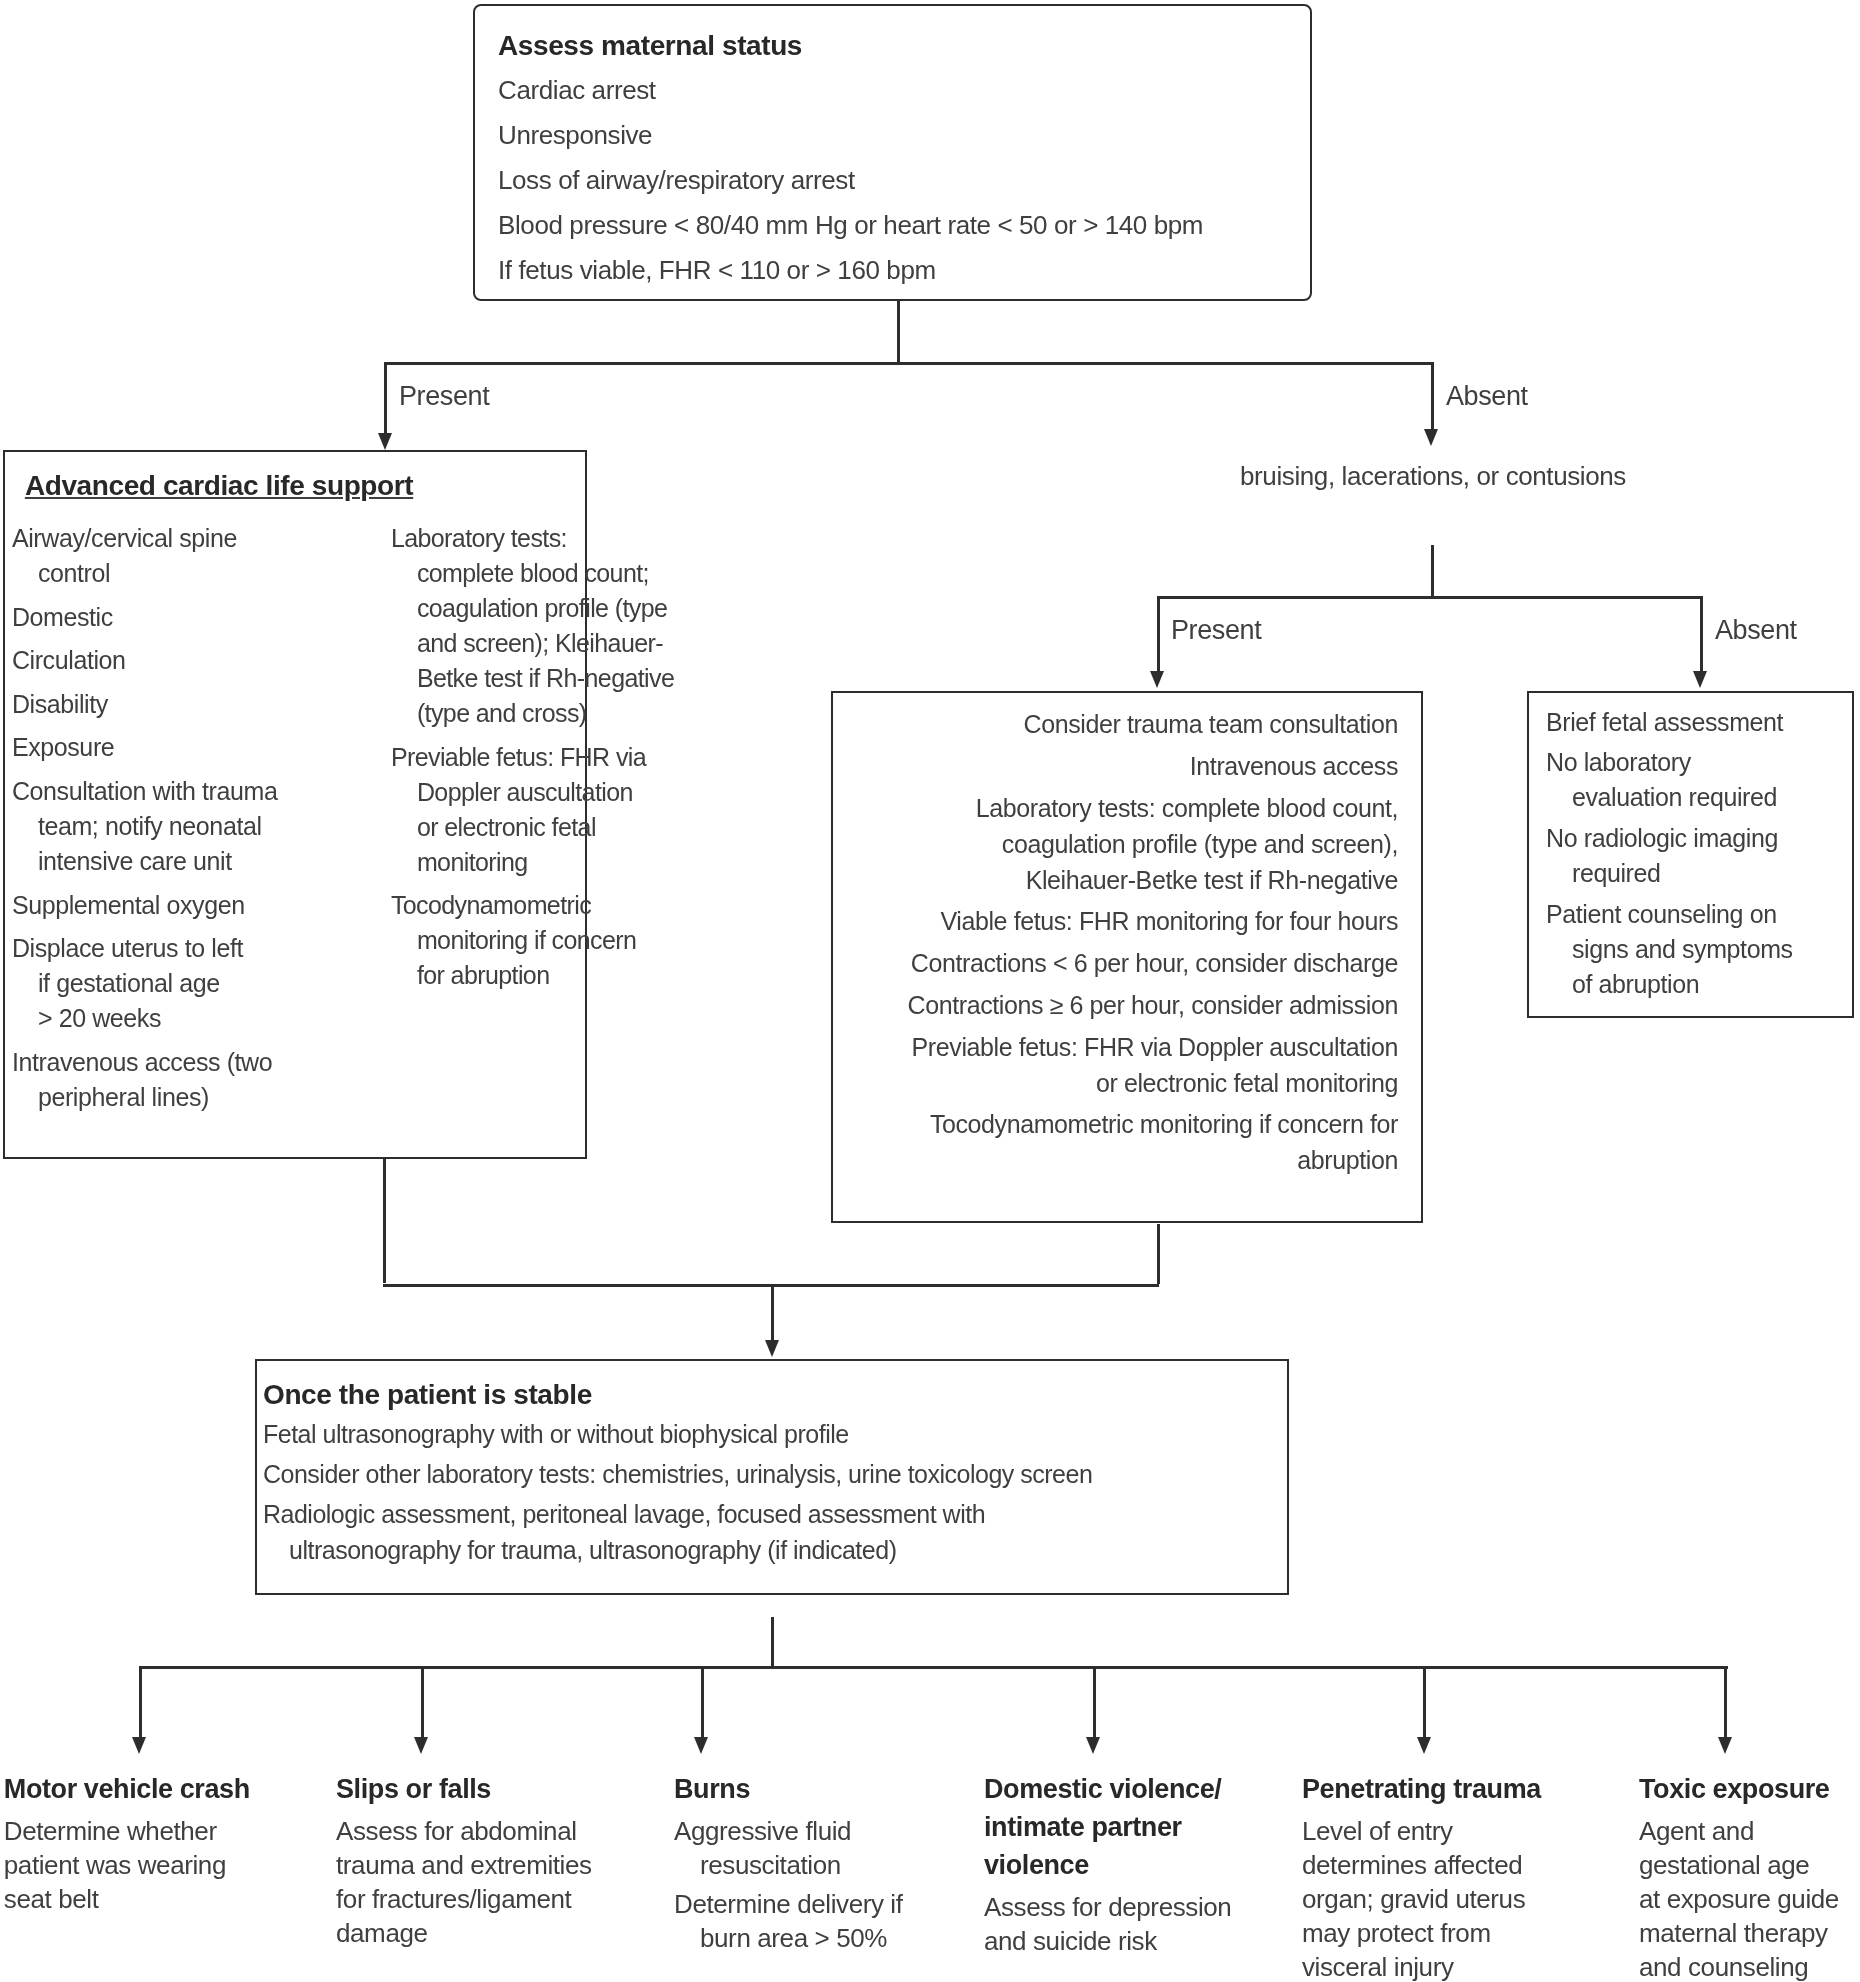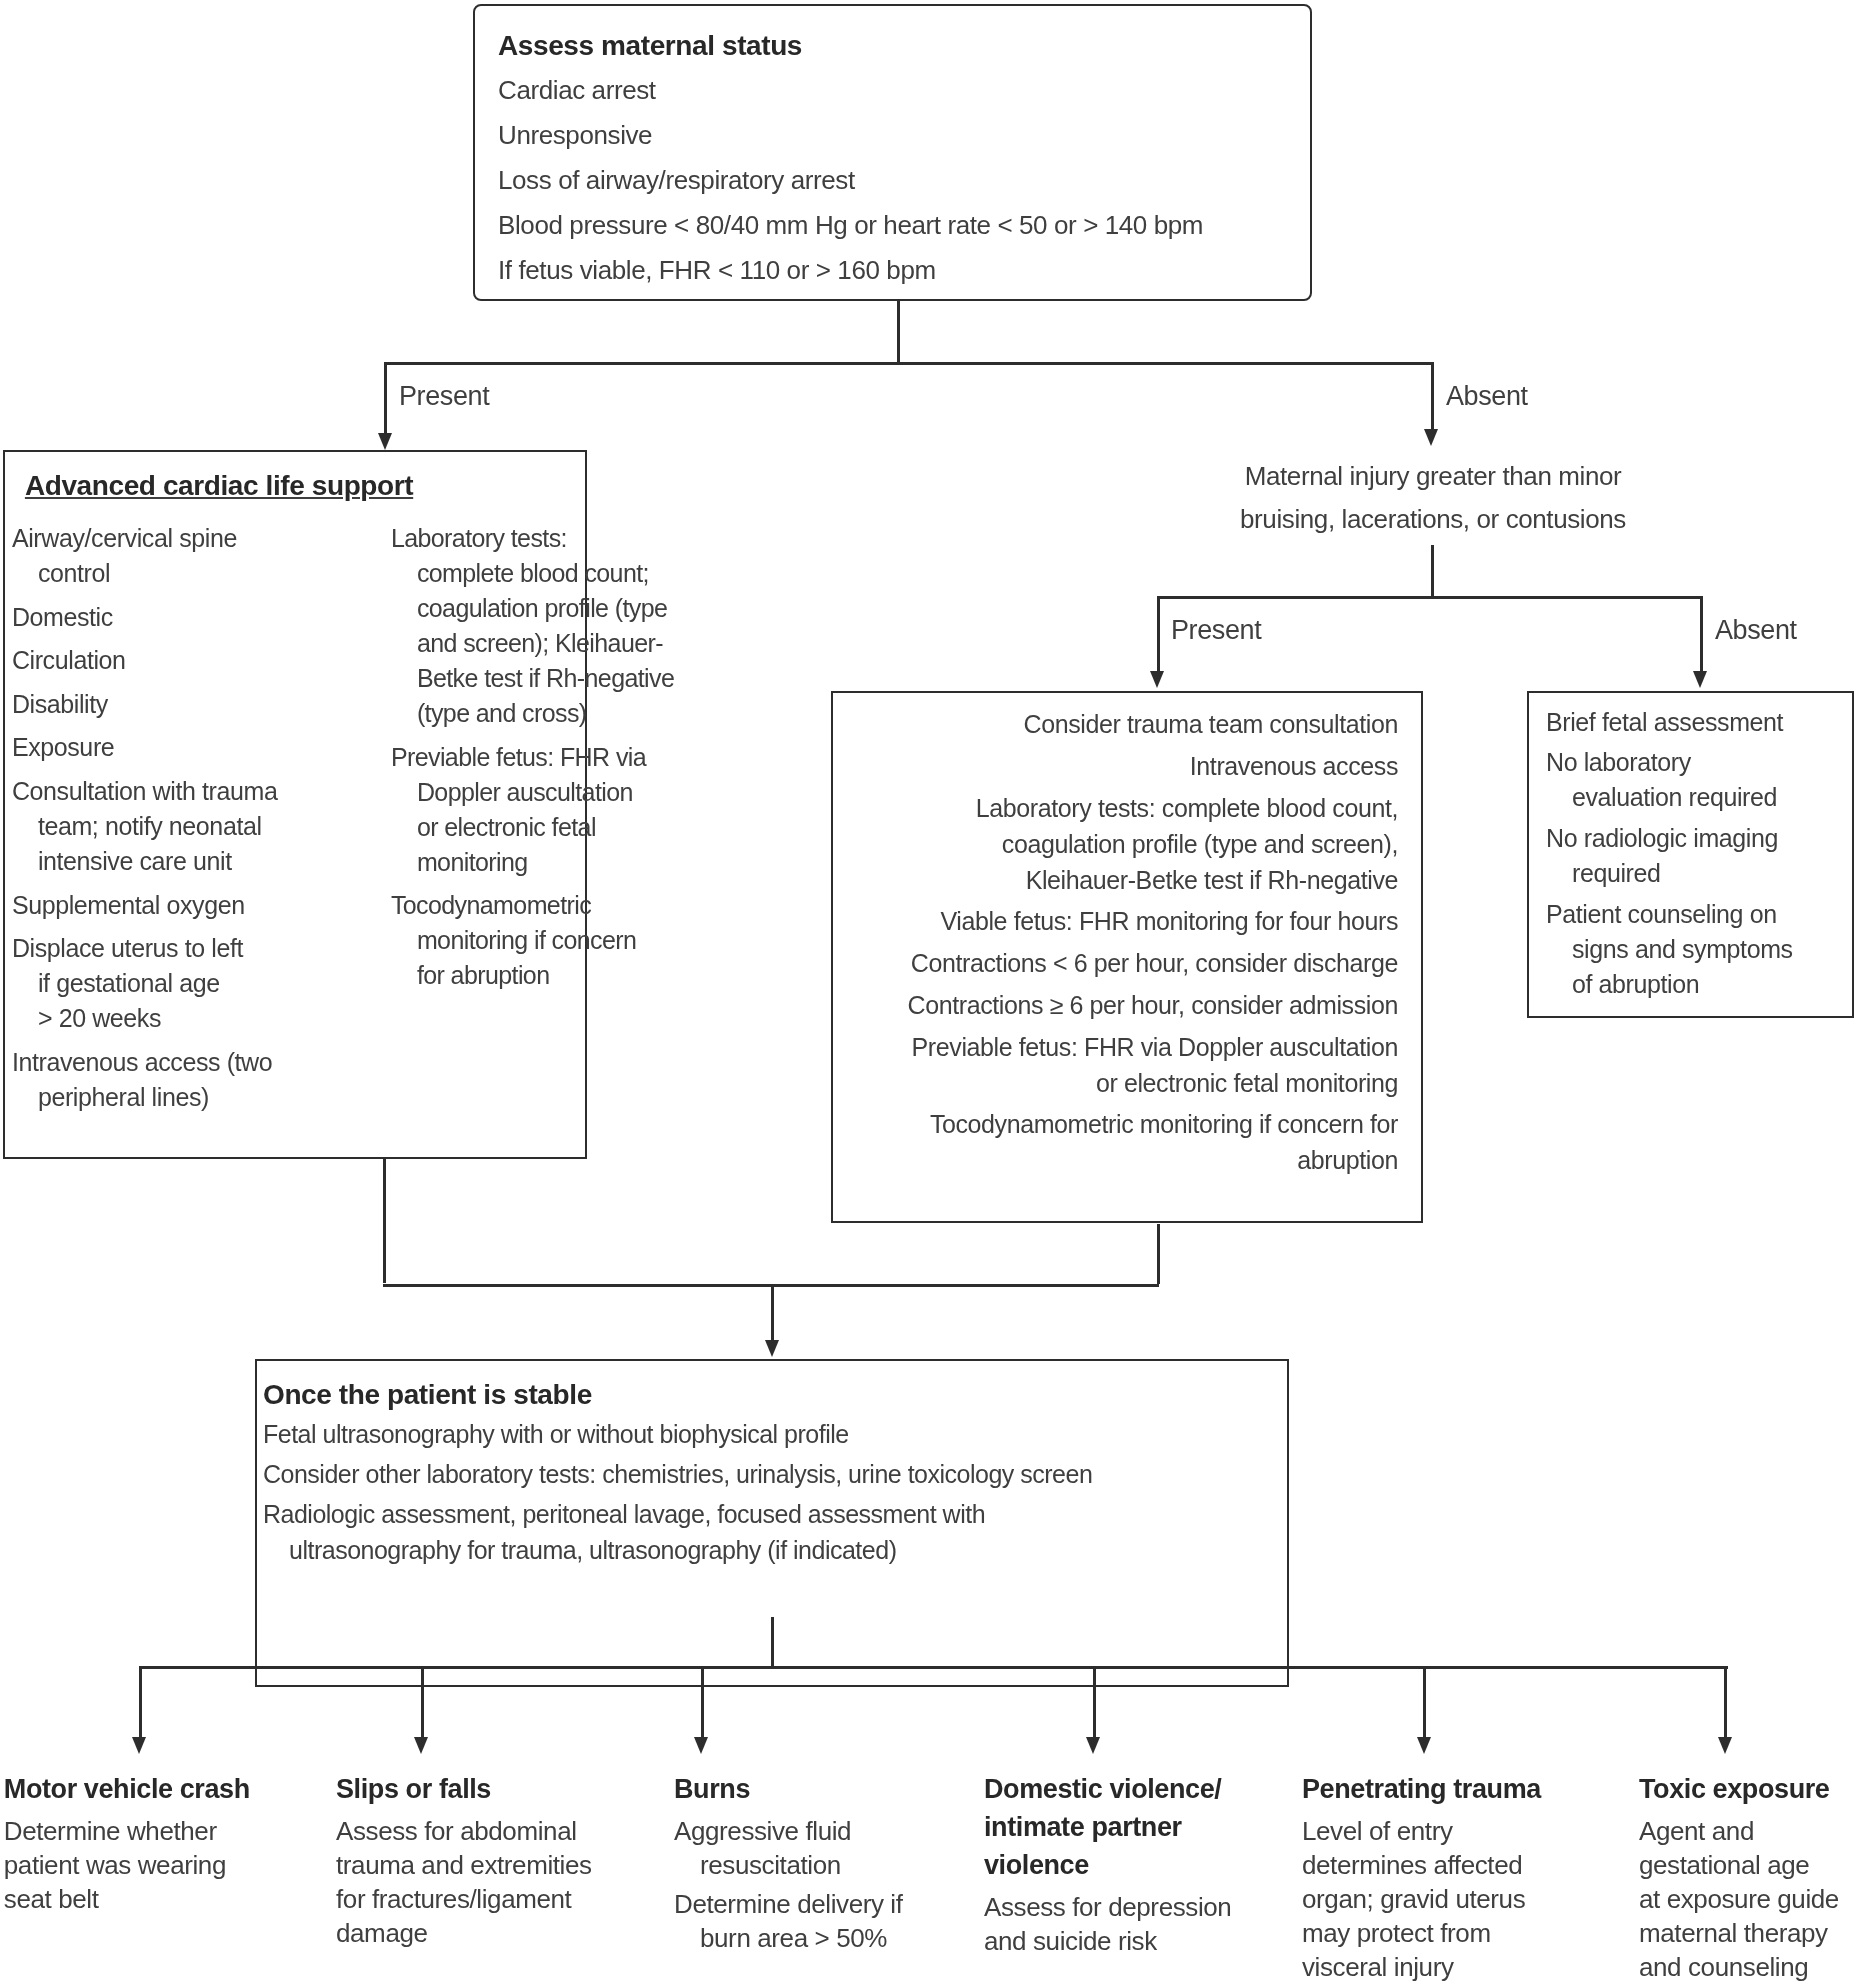--- a/index.html
+++ b/index.html
@@ -77,21 +77,20 @@
 
   <div class="vl" style="left:384px;top:362px;height:71px;"></div>
   <div class="ah" style="left:378px;top:433px;"></div>
   <div class="lbl" style="left:399px;top:380px;">Present</div>
 
   <div class="vl" style="left:1431px;top:362px;height:67px;"></div>
   <div class="ah" style="left:1424px;top:429px;"></div>
   <div class="lbl" style="left:1446px;top:380px;">Absent</div>
 
   <div class="note" style="left:1154px;top:455px;width:558px;">
-    <div>Maternal injury greater than minor</div>
     <div>bruising, lacerations, or contusions</div>
   </div>
 
   <div class="vl" style="left:1431px;top:545px;height:52px;"></div>
   <div class="hl" style="left:1157px;top:596px;width:546px;"></div>
 
   <div class="vl" style="left:1157px;top:596px;height:75px;"></div>
   <div class="ah" style="left:1150px;top:671px;"></div>
   <div class="lbl" style="left:1171px;top:614px;">Present</div>
 
@@ -210,21 +209,21 @@
       <div class="ind">of abruption</div>
     </div>
   </div>
 
   <div class="vl" style="left:383px;top:1159px;height:124px;"></div>
   <div class="vl" style="left:1157px;top:1224px;height:60px;"></div>
   <div class="hl" style="left:383px;top:1284px;width:776px;"></div>
   <div class="vl" style="left:771px;top:1284px;height:56px;"></div>
   <div class="ah" style="left:765px;top:1340px;"></div>
 
-  <div class="box stable" style="left:255px;top:1359px;width:1034px;height:328px;padding-left:6px;">
+  <div class="box stable" style="left:255px;top:1359px;width:1034px;height:236px;padding-left:6px;">
     <div class="btitle">Once the patient is stable</div>
     <div class="p">
       <div>Fetal ultrasonography with or without biophysical profile</div>
     </div>
     <div class="p">
       <div>Consider other laboratory tests: chemistries, urinalysis, urine toxicology screen</div>
     </div>
     <div class="p">
       <div>Radiologic assessment, peritoneal lavage, focused assessment with</div>
       <div class="ind">ultrasonography for trauma, ultrasonography (if indicated)</div>

